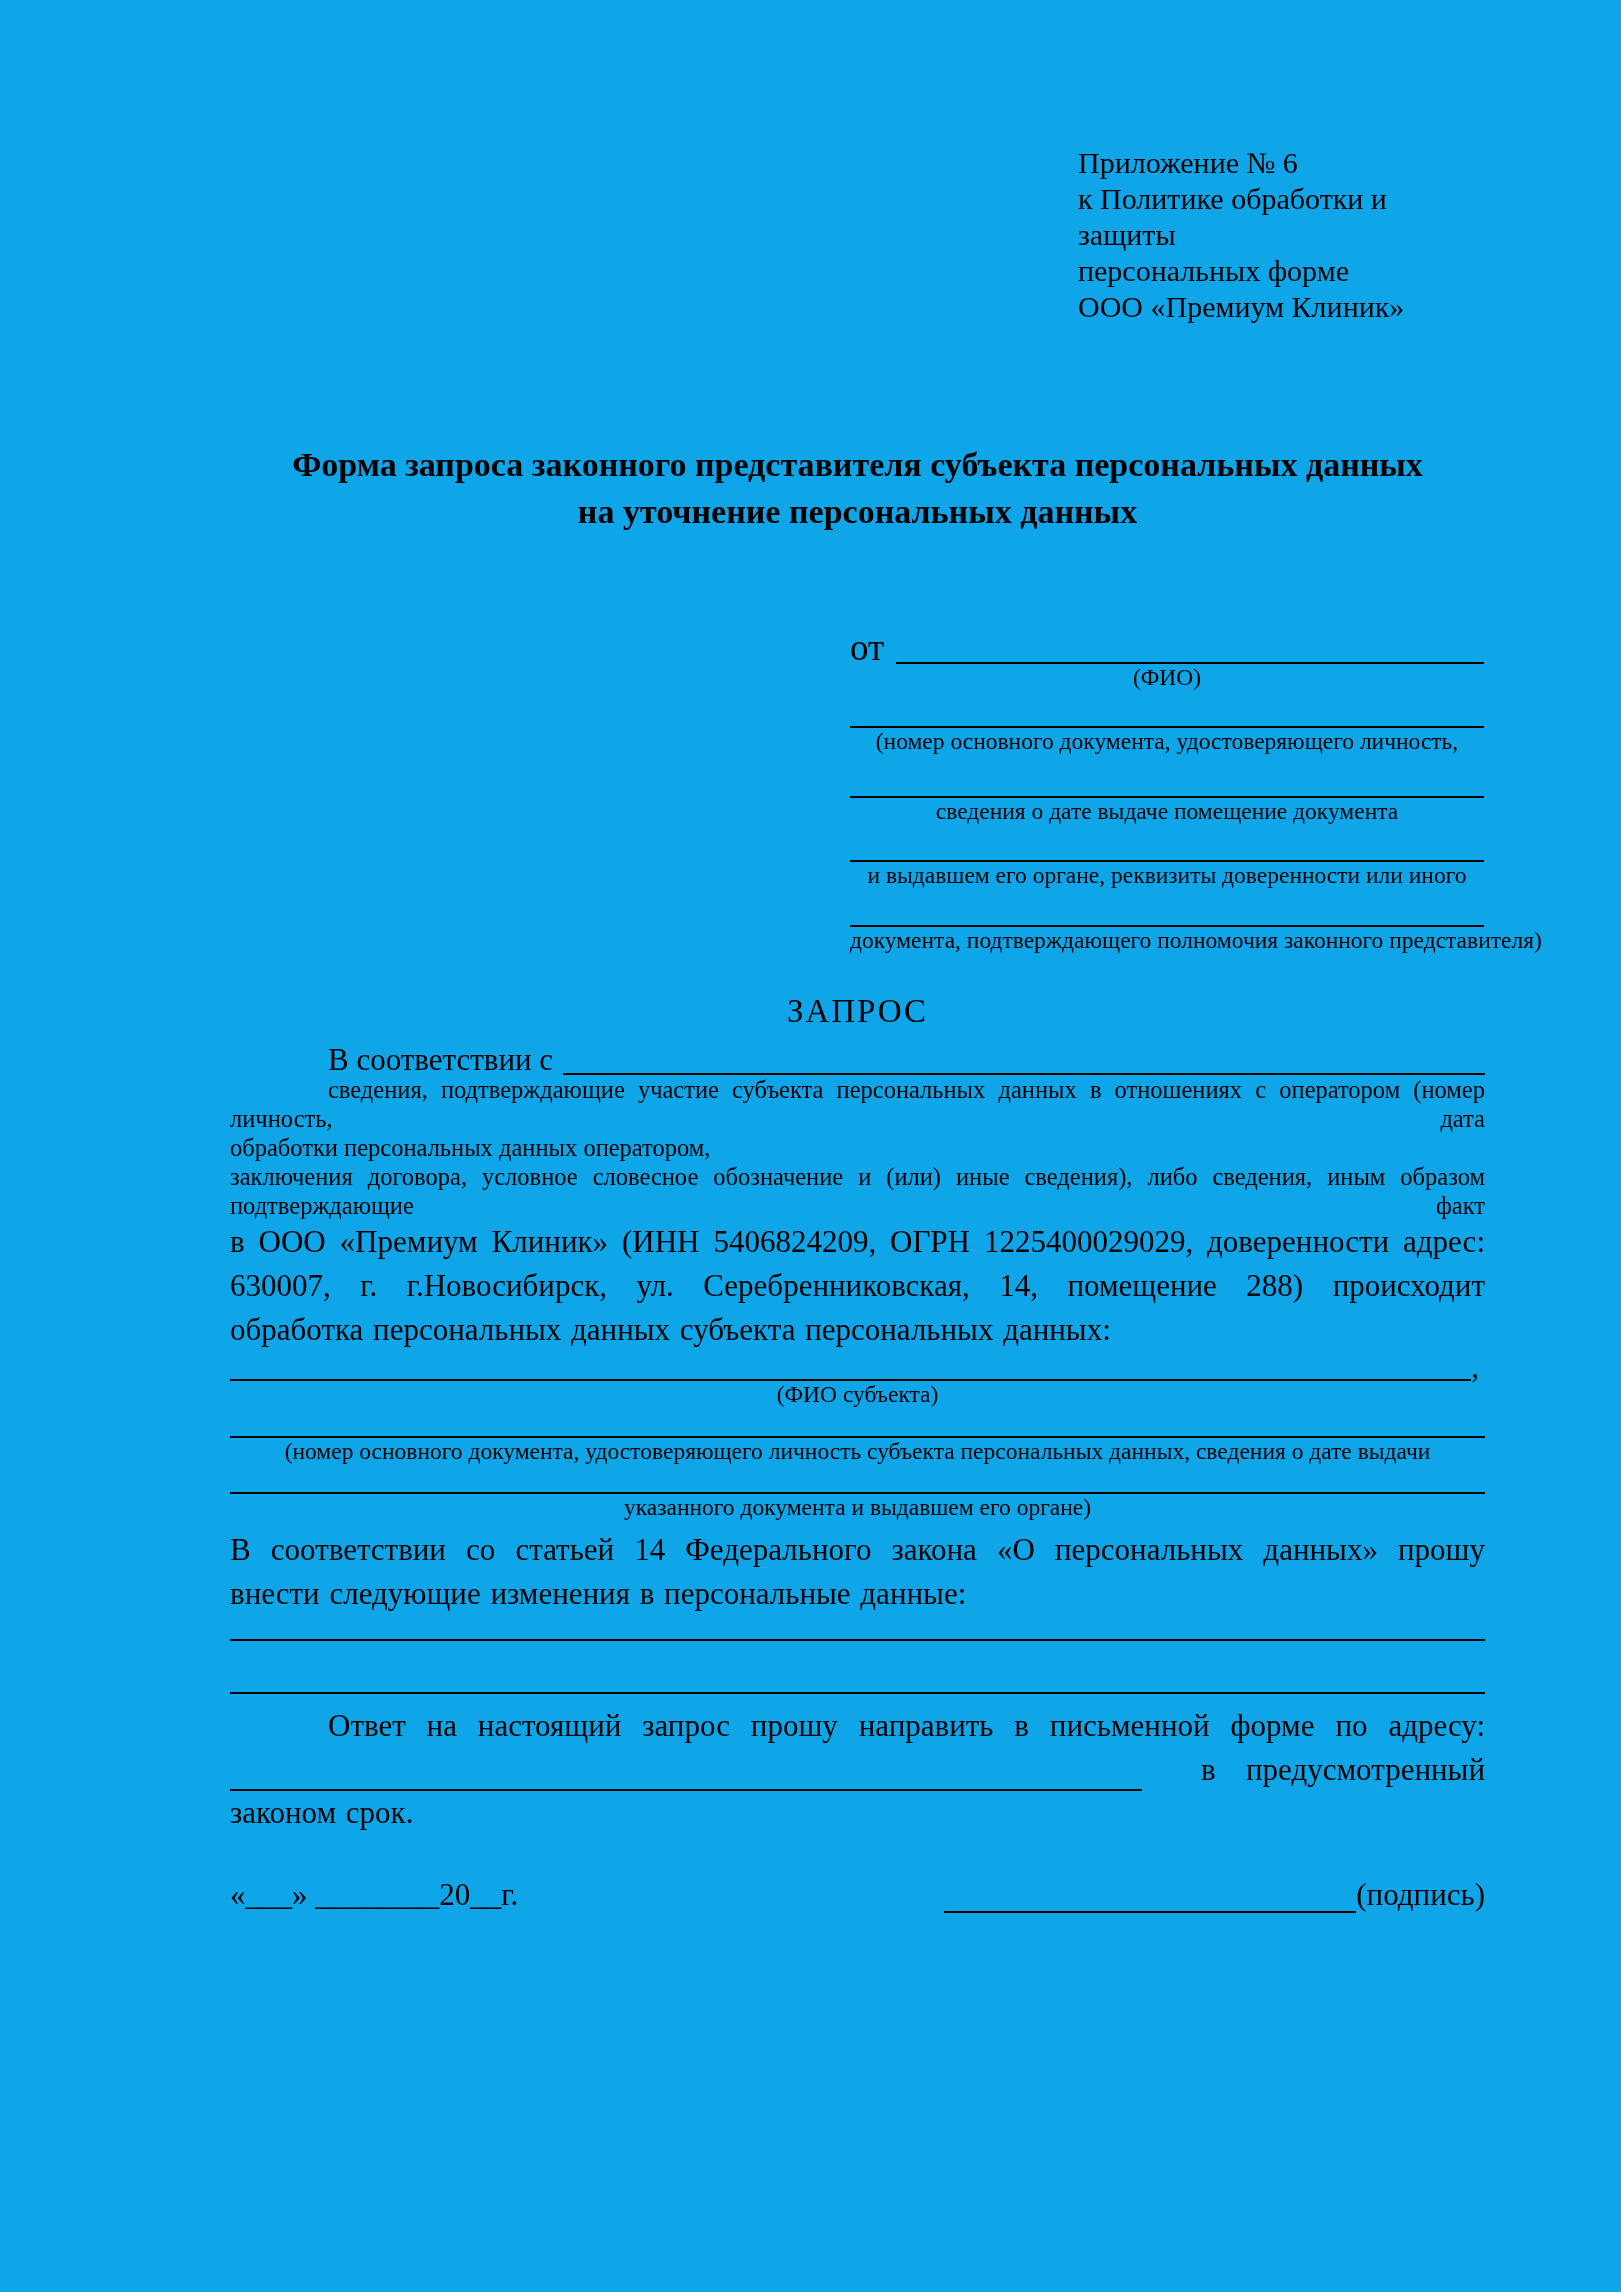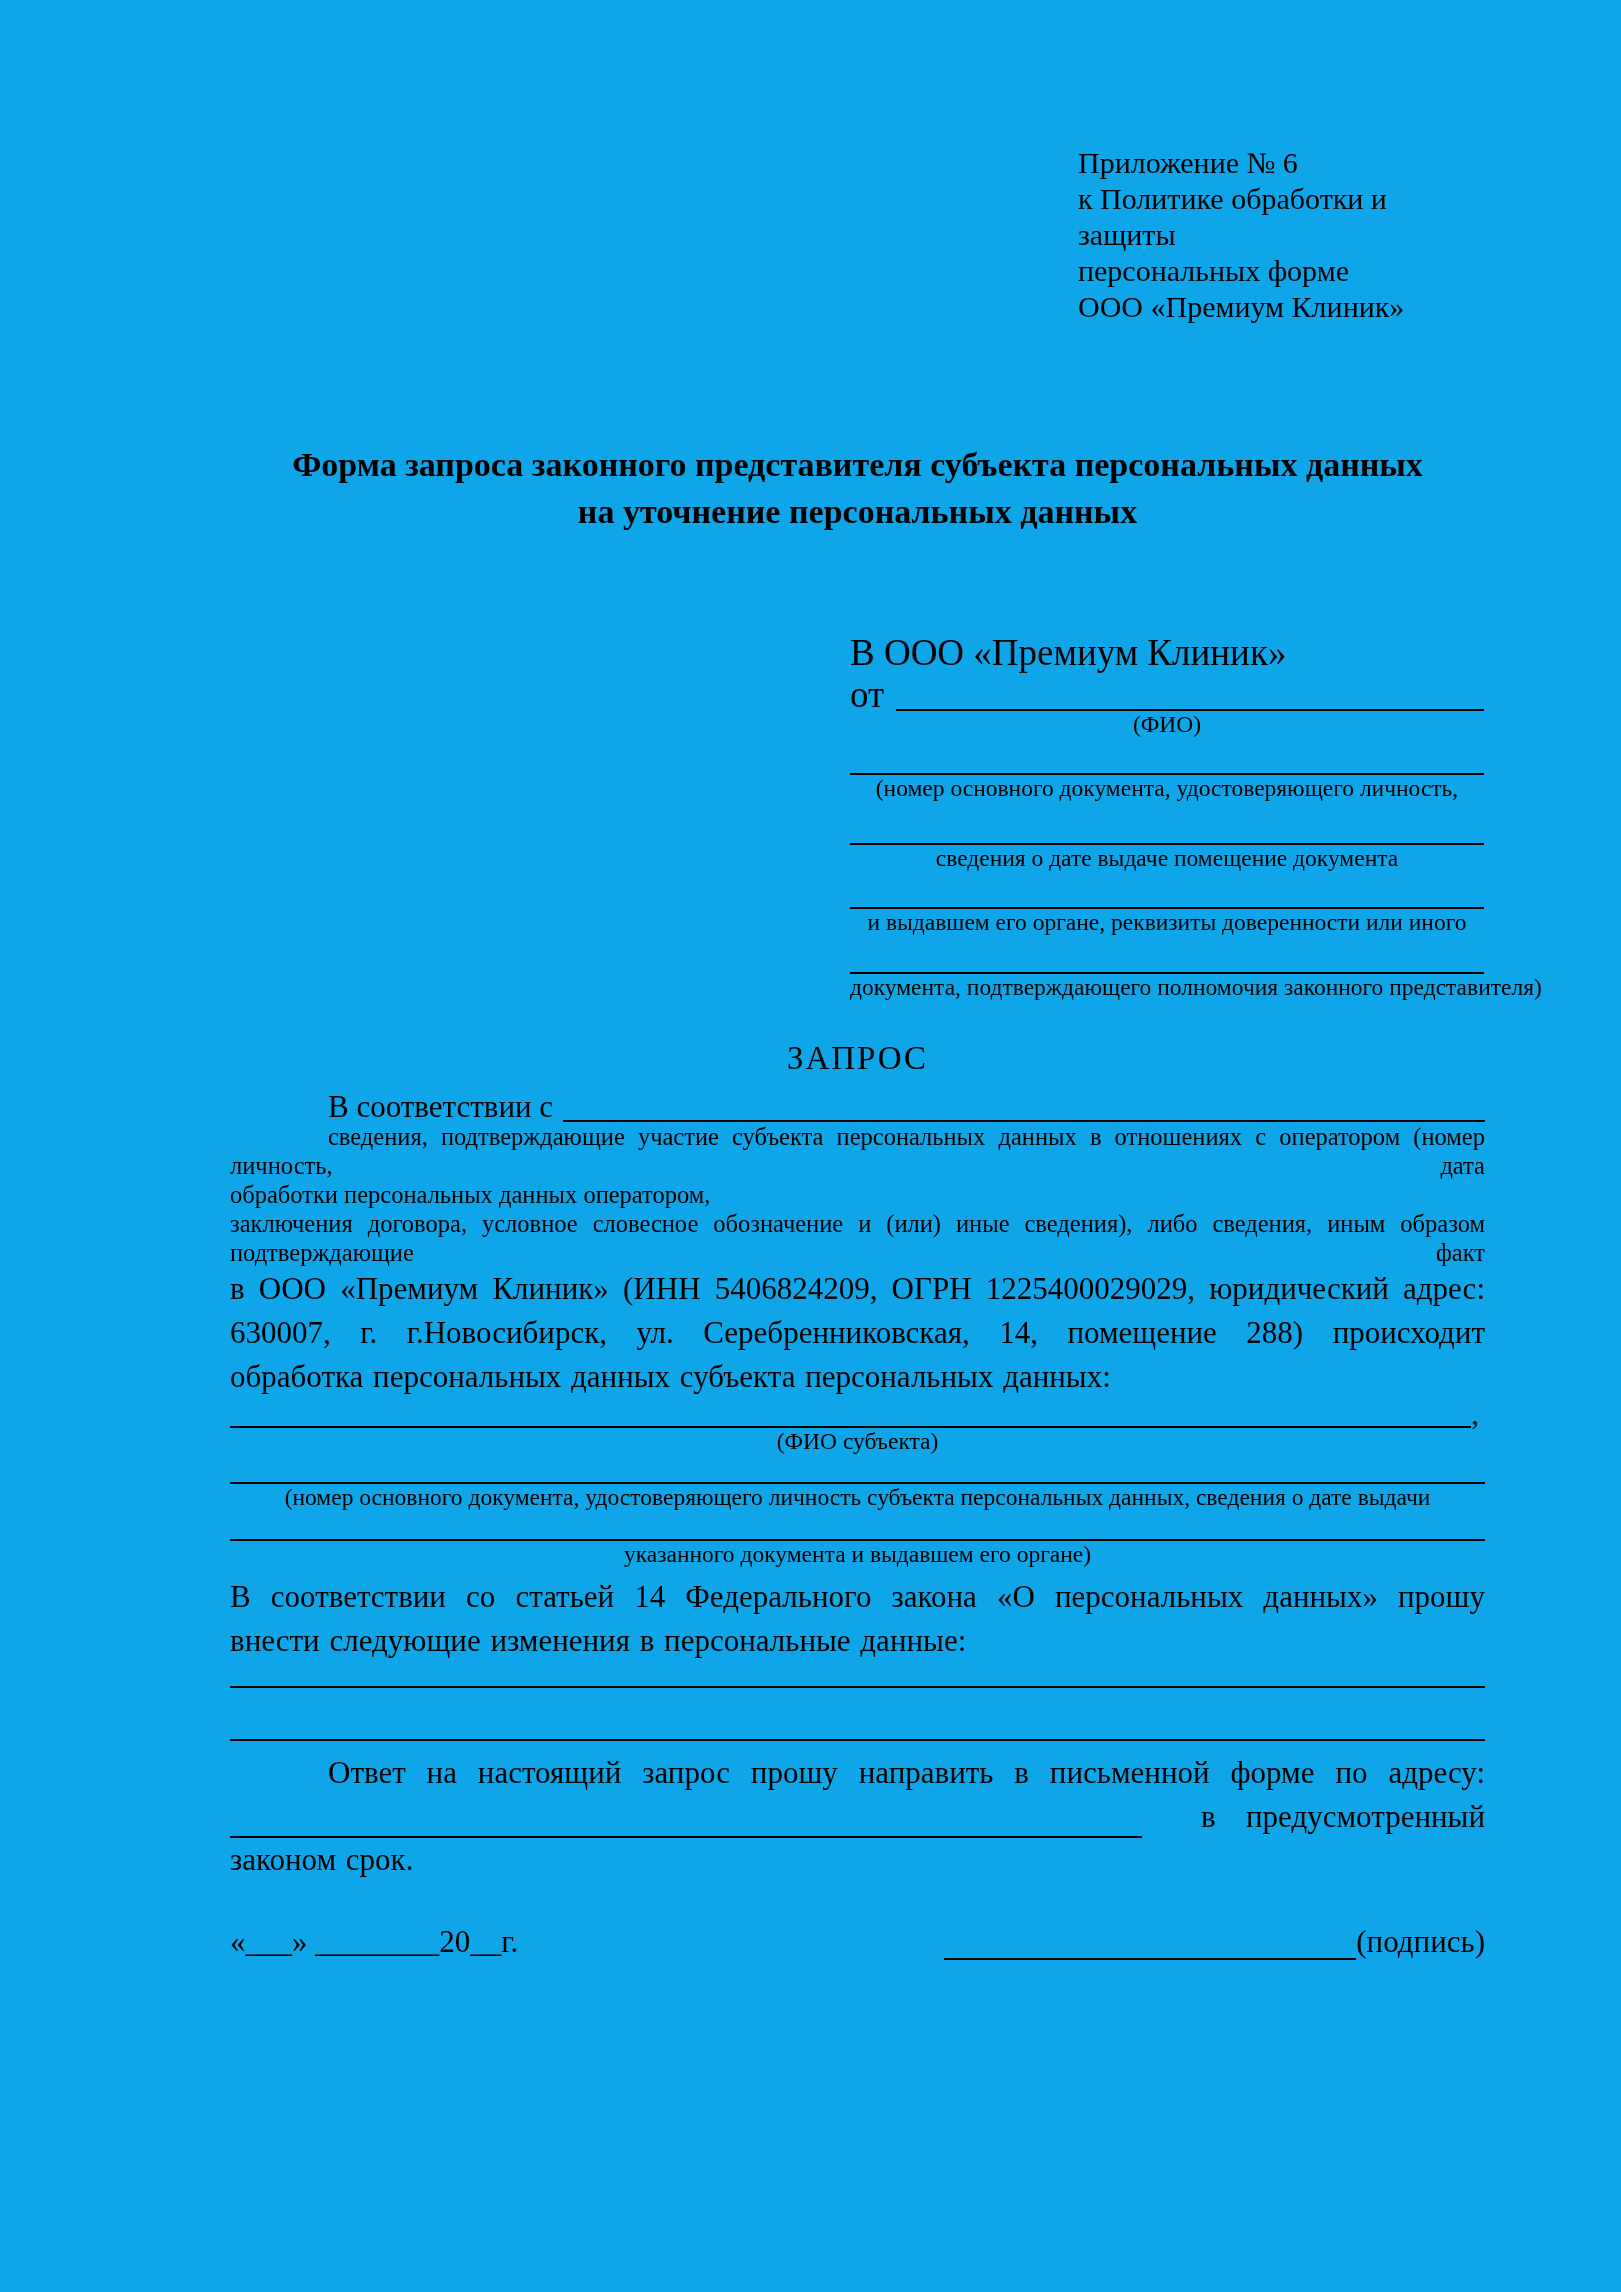--- a/index.html
+++ b/index.html
@@ -75,21 +75,20 @@
       <div>персональных форме</div>
       <div>ООО «Премиум Клиник»</div>
     </div>
 
     <div class="title">
       <div>Форма запроса законного представителя субъекта персональных данных</div>
       <div>на уточнение персональных данных</div>
     </div>
 
     <div class="addressee">
-      <div class="addr-org">В ООО «Премиум Клиник»</div>
       <div class="from-row">
         <span>от</span>
         <span class="fill"></span>
       </div>
       <div class="cap">(ФИО)</div>
 
       <div class="fill-row h36"></div>
       <div class="cap">(номер основного документа, удостоверяющего личность,</div>
 
       <div class="fill-row h44"></div>
@@ -109,21 +108,21 @@
       <span class="fill"></span>
     </div>
 
     <div class="footnote">
       <div class="fline first">сведения, подтверждающие участие субъекта персональных данных в отношениях с оператором (номер личность, дата</div>
       <div class="fline last">обработки персональных данных оператором,</div>
       <div class="fline">заключения договора, условное словесное обозначение и (или) иные сведения), либо сведения, иным образом подтверждающие факт</div>
     </div>
 
     <div class="body-para">
-      <div class="jline">в ООО «Премиум Клиник» (ИНН 5406824209, ОГРН 1225400029029, юридический адрес:</div>
+      <div class="jline">в ООО «Премиум Клиник» (ИНН 5406824209, ОГРН 1225400029029, доверенности адрес:</div>
       <div class="jline">630007, г. г.Новосибирск, ул. Серебренниковская, 14, помещение 288) происходит</div>
       <div class="jline last">обработка персональных данных субъекта персональных данных:</div>
     </div>
 
     <div class="comma-row">
       <span class="fill"></span>
       <span class="comma">,</span>
     </div>
     <div class="cap">(ФИО субъекта)</div>
 

